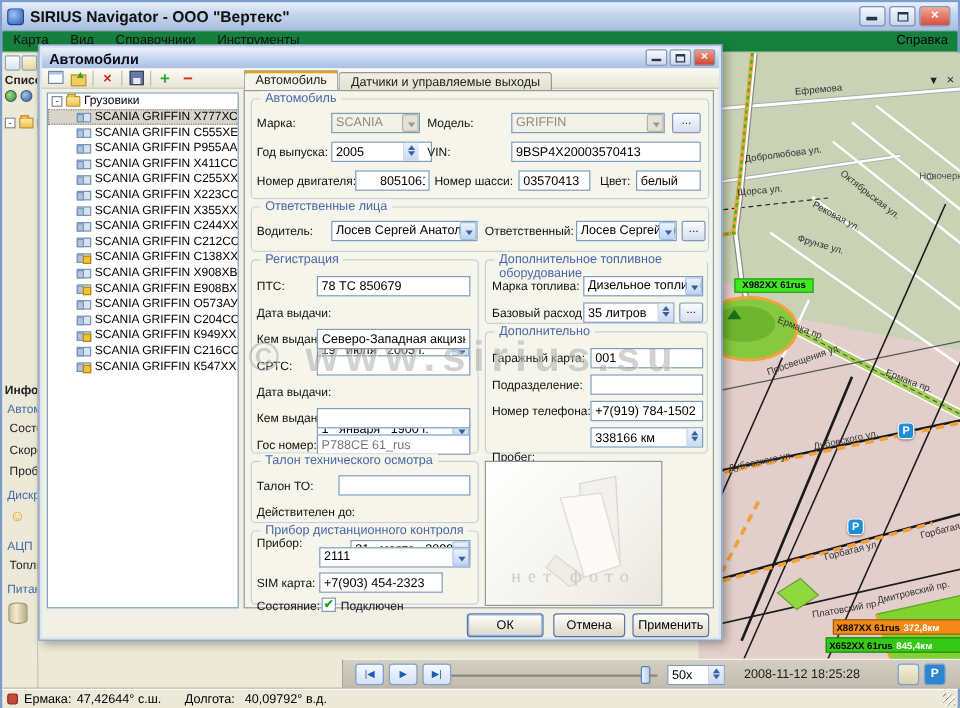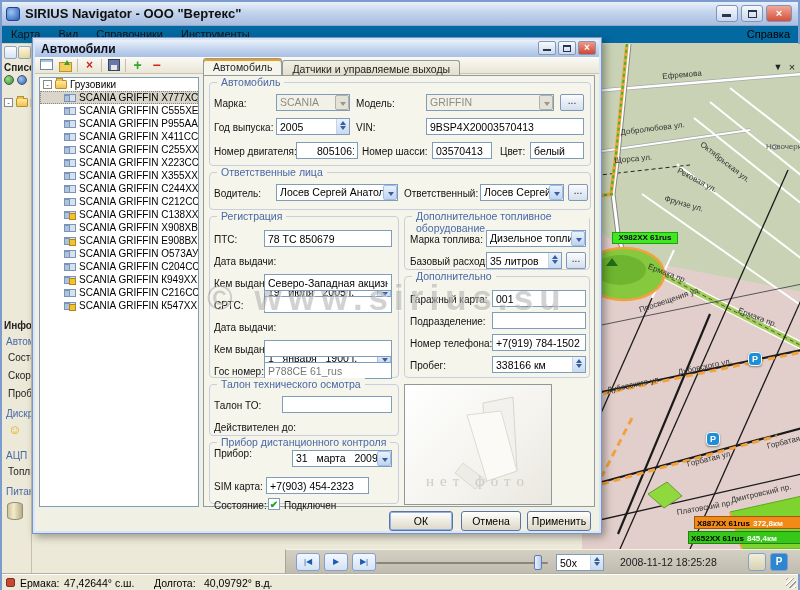--- a/index.html
+++ b/index.html
@@ -16,21 +16,21 @@
     background:radial-gradient(circle at 35% 35%, #9CC4F2, #2A5CB8); border:1px solid #1C4490; }
   .title-text { font-weight:bold; font-size:13px; color:#101010; }
   .cap-btns { position:absolute; right:6px; top:3px; display:flex; gap:3px; }
   .cap-btn { width:22px; height:17px; border:1px solid #7E94B8; border-radius:3px;
     background:linear-gradient(180deg,#F6F9FD,#C8D6EC); font-size:11px; line-height:14px;
     text-align:center; color:#27354F; position:relative; }
   .cap-btn.close { background:linear-gradient(180deg,#F2A898,#D5503A); color:#fff; font-weight:bold; width:26px; }
   .glyph-min { position:absolute; left:5px; bottom:4px; width:9px; height:3px; background:#27354F; }
   .glyph-rest { position:absolute; left:6px; top:4px; width:9px; height:8px; border:1px solid #27354F; border-top-width:2px; background:transparent; }
 
-  .menubar { position:absolute; left:0; top:24px; width:796px; height:18px; background:#0369a1; border-bottom:1px solid #D4D0BD; }
+  .menubar { position:absolute; left:0; top:24px; width:796px; height:18px; background:#15803d; border-bottom:1px solid #D4D0BD; }
   .menu-item { float:left; padding:2px 9px; font-size:11px; color:#111; }
   .menu-right { position:absolute; right:8px; top:2px; font-size:11px; }
 
   
   .leftstrip { position:absolute; left:0; top:42px; width:30px; height:530px; background:#ECE9D8;
     border-right:1px solid #C5C1AE; overflow:hidden; }
   .mini-toolbtn { position:absolute; width:13px; height:13px; border:1px solid #8FA4C4; border-radius:2px;
     background:linear-gradient(180deg,#FDFEFF,#D7E2F2); }
   .globe { position:absolute; width:10px; height:10px; border-radius:50%; border:1px solid #456; }
   .strip-lbl { position:absolute; white-space:nowrap; font-size:10px; color:#222; }
@@ -410,21 +410,21 @@
       <div class="grp" style="left:5px;top:6px;width:382px;height:84px;">
         <span class="gt">Автомобиль</span>
       </div>
       <span class="fl" style="left:10px;top:22px;">Марка:</span>
       <div class="combo dis" style="left:72px;top:18px;width:74px;"><span>SCANIA</span><span class="cbtn dis"></span></div>
       <span class="fl" style="left:152px;top:22px;">Модель:</span>
       <div class="combo dis" style="left:222px;top:18px;width:128px;"><span>GRIFFIN</span><span class="cbtn dis"></span></div>
       <span class="dots-btn" style="left:356px;top:18px;width:24px;">...</span>
       <span class="fl" style="left:10px;top:46px;">Год выпуска:</span>
       <span class="abs" style="left:72px;top:42px;width:74px;">
-          <input class="inp" style="left: 0px; top: 0px; width: 74px;" value="2005">
+          <input class="inp" style="left: 0px; top: 0px; width: 84px;" value="2005">
           <span class="spinb" style="top:1px;right:1px;">
             <span class="sp-up"></span>
             <span class="sp-dn"></span>
           </span>
         </span>
       <span class="fl" style="left:152px;top:46px;">VIN:</span>
       <input class="inp" style="left: 222px; top: 42px; width: 158px;" value="9BSP4X20003570413">
       <span class="fl" style="left:10px;top:70px;">Номер двигателя:</span>
       <input class="inp" style="left: 92px; top: 66px; width: 62px; padding-left: 20px;" value="8051061">
       <span class="fl" style="left:158px;top:70px;">Номер шасси:</span>
@@ -464,20 +464,21 @@
       </div>
       <span class="fl" style="left:10px;top:324px;">Талон ТО:</span>
       <input class="inp" style="left: 78px; top: 320px; width: 110px;" value="">
       <span class="fl" style="left:10px;top:346px;">Действителен до:</span>
       <div class="combo pre" style="left:88px;top:342px;width:100px;"><span class="pre">31   марта   2009 г.</span><span class="cbtn"></span></div>
 
       <div class="grp" style="left:5px;top:366px;width:190px;height:62px;">
         <span class="gt">Прибор дистанционного контроля</span>
       </div>
       <span class="fl" style="left:10px;top:372px;">Прибор:</span>
+      <div class="combo" style="left:62px;top:380px;width:126px;"><span>2111</span><span class="cbtn"></span></div>
       <span class="fl" style="left:10px;top:405px;">SIM карта:</span>
       <input class="inp" style="left: 62px; top: 401px; width: 103px;" value="+7(903) 454-2323">
       <span class="fl" style="left:10px;top:424px;">Состояние:</span>
       <span class="chk" style="left:64px;top:422px;">✔</span>
       <span class="fl" style="left:80px;top:424px;">Подключен</span>
 
       <div class="grp" style="left:200px;top:140px;width:186px;height:54px;">
         <span class="gt">Дополнительное топливное оборудование</span>
       </div>
       <span class="fl" style="left:206px;top:158px;">Марка топлива:</span>
@@ -494,21 +495,21 @@
 
       <div class="grp" style="left:200px;top:200px;width:186px;height:102px;">
         <span class="gt">Дополнительно</span>
       </div>
       <span class="fl" style="left:206px;top:218px;">Гаражный карта:</span>
       <input class="inp" style="left: 288px; top: 214px; width: 94px;" value="001">
       <span class="fl" style="left:206px;top:240px;">Подразделение:</span>
       <input class="inp" style="left: 288px; top: 236px; width: 94px;" value="">
       <span class="fl" style="left:206px;top:262px;">Номер телефона:</span>
       <input class="inp" style="left: 288px; top: 258px; width: 94px;" value="+7(919) 784-1502">
-      <span class="fl" style="left:206px;top:284px;text-align:right;">Пробег:</span>
+      <span class="fl" style="left:206px;top:300px;text-align:right;">Пробег:</span>
       <span class="abs" style="left:288px;top:280px;width:94px;">
           <input class="inp" style="left: 0px; top: 0px; width: 94px;" value="338166 км">
           <span class="spinb" style="top:1px;right:1px;">
             <span class="sp-up"></span>
             <span class="sp-dn"></span>
           </span>
         </span>
 
       <div class="photo">
         <svg width="186" height="119" viewBox="0 0 186 119">

